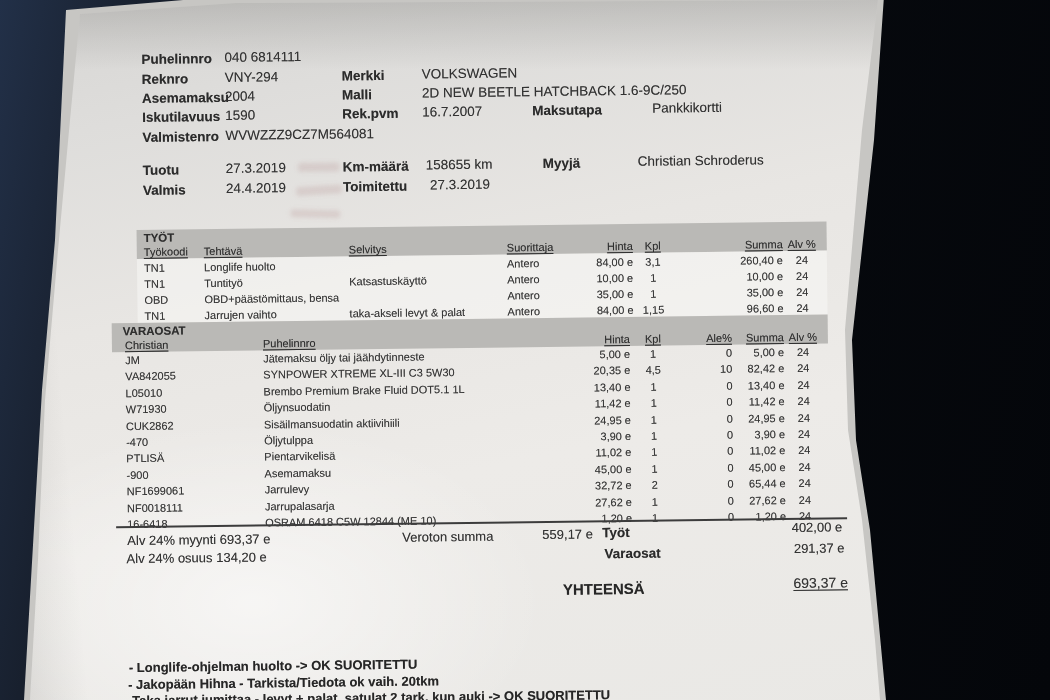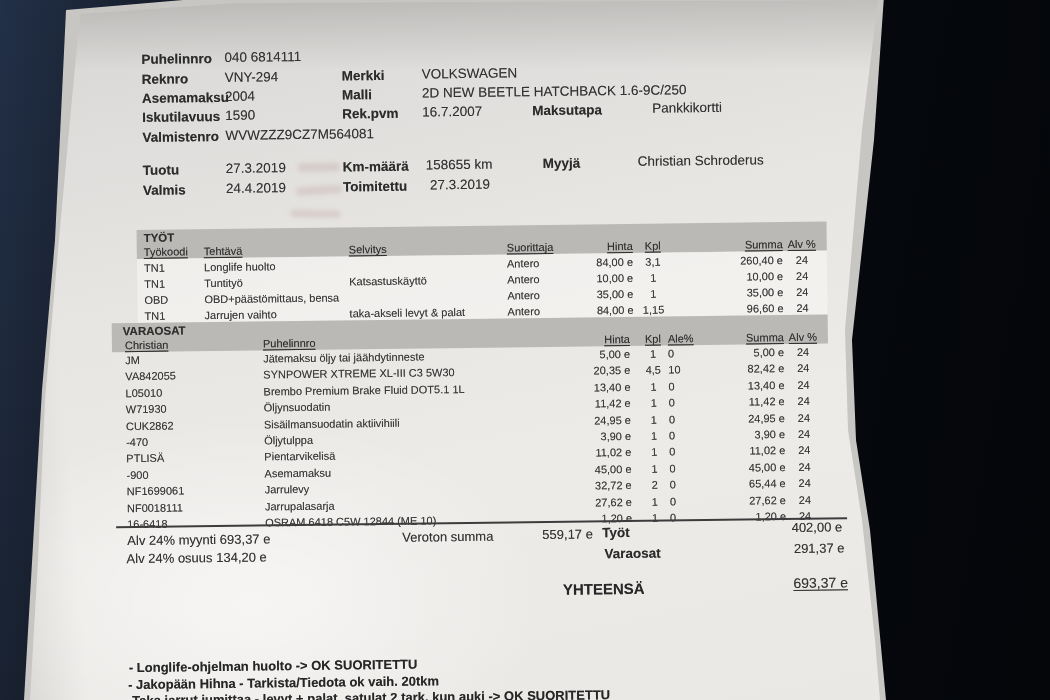--- a/index.html
+++ b/index.html
@@ -30,21 +30,21 @@
   .trow span{position:absolute;top:0;white-space:nowrap;}
   .hd span{font-size:11px;color:#2f2f2f;}
   .tyot-c0{left:145px}.tyot-c1{left:205px}.tyot-c2{left:350px}.tyot-c3{left:508px}
   .tyot-c4{left:558px;width:76px;text-align:right}
   .tyot-c5{left:638px;width:32px;text-align:center}
   .tyot-c6{left:698px;width:86px;text-align:right}
   .tyot-c7{left:786px;width:34px;text-align:center}
   .var-c0{left:125px}.var-c1{left:263px}
   .var-c2{left:552px;width:78px;text-align:right}
   .var-c3{left:636px;width:34px;text-align:center}
-  .var-c4{left:668px;width:40px;text-align:left}
+  .var-c4{left:692px;width:40px;text-align:right}
   .var-c5{left:706px;width:78px;text-align:right}
   .var-c6{left:786px;width:34px;text-align:center}
   .sep{position:absolute;background:#3c3c3c;height:2px;}
   .tot{font-size:13px;color:#333;}
   .totb{font-size:13.5px;font-weight:bold;color:#2b2b2b;}
   .grand{font-size:15px;font-weight:bold;color:#272727;}
   .note{font-size:13px;font-weight:bold;color:#262626;}
   .smudge{position:absolute;background:rgba(175,130,130,0.22);filter:blur(2px);border-radius:3px;}
 </style>
 </head>

